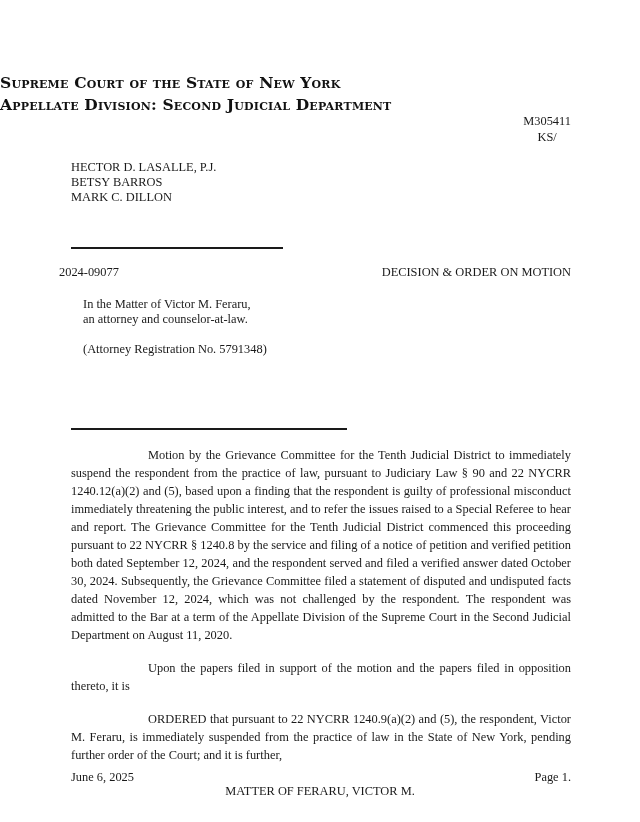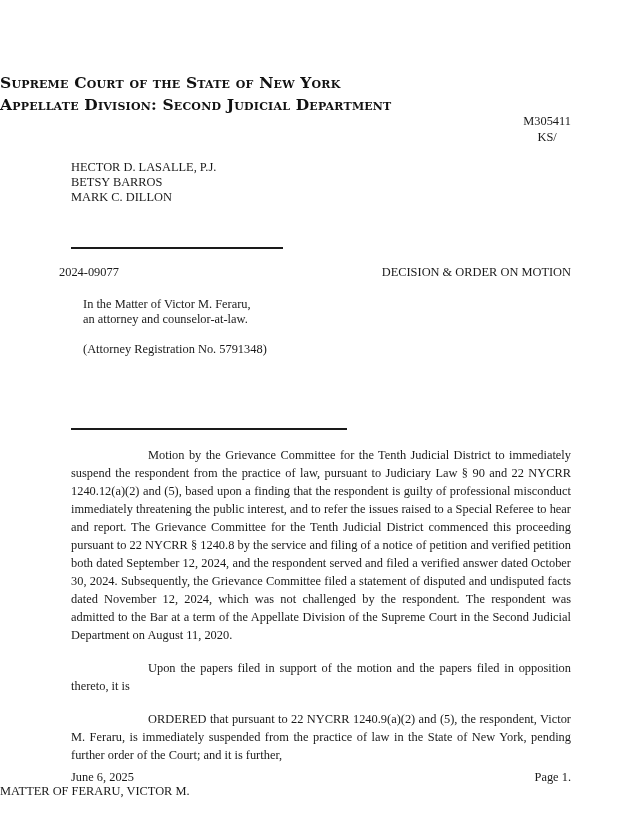--- a/index.html
+++ b/index.html
@@ -50,21 +50,21 @@
     .caption p { margin: 0 0 15px 12px; }
     .body-text {
       left: 71px; top: 446px; width: 500px;
       text-align: justify;
       line-height: 18px;
     }
     .body-text p { margin: 0 0 15px 0; }
     .indent { text-indent: 77px; }
     .footer-date { left: 71px; top: 770px; }
     .footer-page { right: 69px; top: 770px; }
-    .footer-title { left: 0; width: 640px; top: 784px; text-align: left; }
+    .footer-title { left: 0; width: 640px; top: 784px; text-align: center; }
   </style>
 </head>
 <body>
 
 <div class="abs court-header">
   <div>Supreme Court of the State of New York</div>
   <div>Appellate Division: Second Judicial Department</div>
 </div>
 
 <div class="abs docket-ref">

